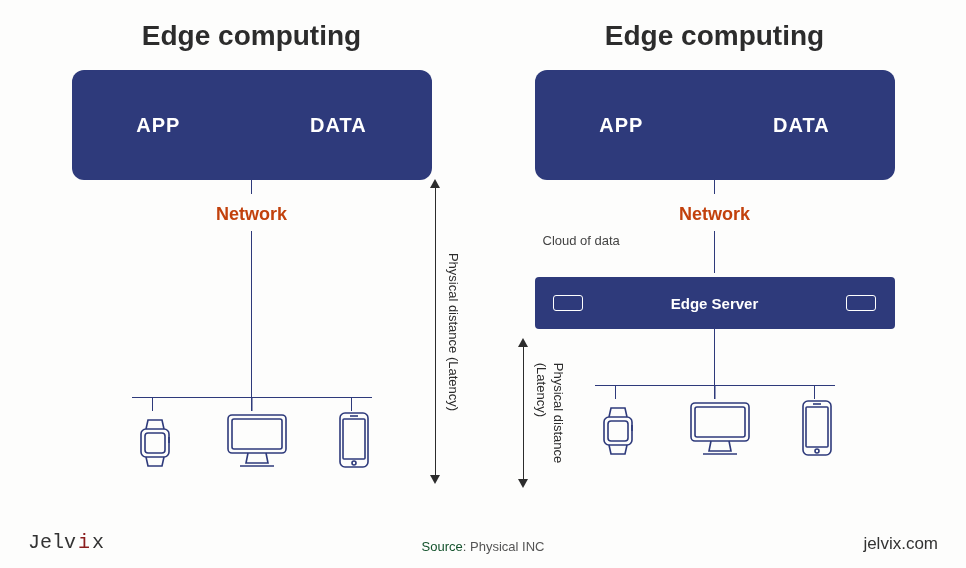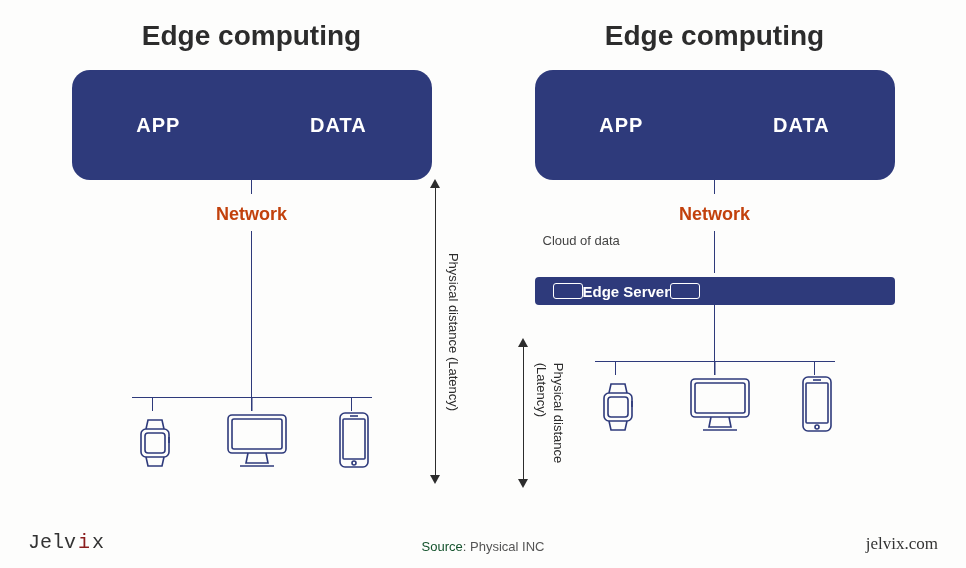--- a/index.html
+++ b/index.html
@@ -28,21 +28,21 @@
   .title {
     font-size: 28px;
     font-weight: 700;
     color: #2c2c2c;
     margin-bottom: 18px;
   }
   .cloudbox {
     width: 360px;
     height: 110px;
     background: #2e3a7b;
-    border-radius: 18px;
+    border-radius: 12px;
     display: flex;
     justify-content: space-around;
     align-items: center;
     color: #fff;
     font-weight: 700;
     font-size: 20px;
     letter-spacing: 1px;
   }
   .network-label {
     font-size: 18px;
@@ -60,26 +60,26 @@
     font-size: 13px;
     color: #444;
     margin-top: 4px;
     padding: 0 8px;
     line-height: 1.2;
   }
   .sublabels .left { text-align: left; width: 120px; }
   .sublabels .right { text-align: left; width: 80px; }
   .edgebar {
     width: 360px;
-    height: 28px;
+    height: 52px;
     background: #2e3a7b;
     border-radius: 4px;
     display: flex;
     align-items: center;
-    justify-content: flex-start;
+    justify-content: space-between;
     padding: 0 18px;
     color: #fff;
     font-weight: 700;
     font-size: 15px;
     margin-top: 4px;
   }
   .slot {
     width: 30px; height: 16px;
     border: 1.5px solid #fff;
     border-radius: 3px;
@@ -144,21 +144,21 @@
     justify-content: space-between;
     align-items: flex-end;
     padding: 0 28px;
     font-size: 13px;
     color: #555;
   }
   .footer .src { position: absolute; left: 50%; transform: translateX(-50%); }
   .footer .src b { color: #14532d; font-weight: 400; text-align: center; }
   .brand { display: flex; align-items: baseline; gap: 2px; font-family: Liberation Mono, monospace; font-size: 20px; color: #333; }
   .brand .i-dot { color: #8b1d1d; }
-  .site { font-family: Liberation Serif, serif; font-size: 17px; color: #333; }
+  .site { font-family: Liberation Sans, sans-serif; font-size: 17px; color: #333; }
 </style>
 </head>
 <body>
 
 <div class="columns">
 
   <div class="col">
     <div class="title">Edge computing</div>
     <div class="cloudbox">
       <span>APP</span>

